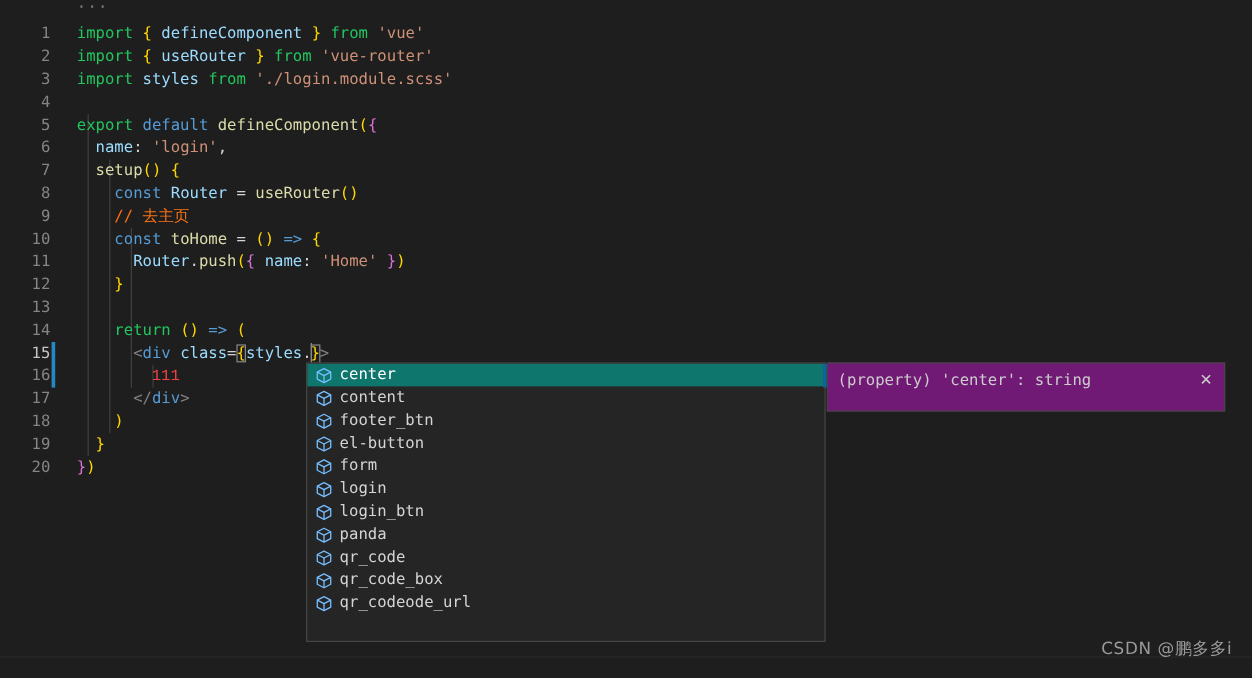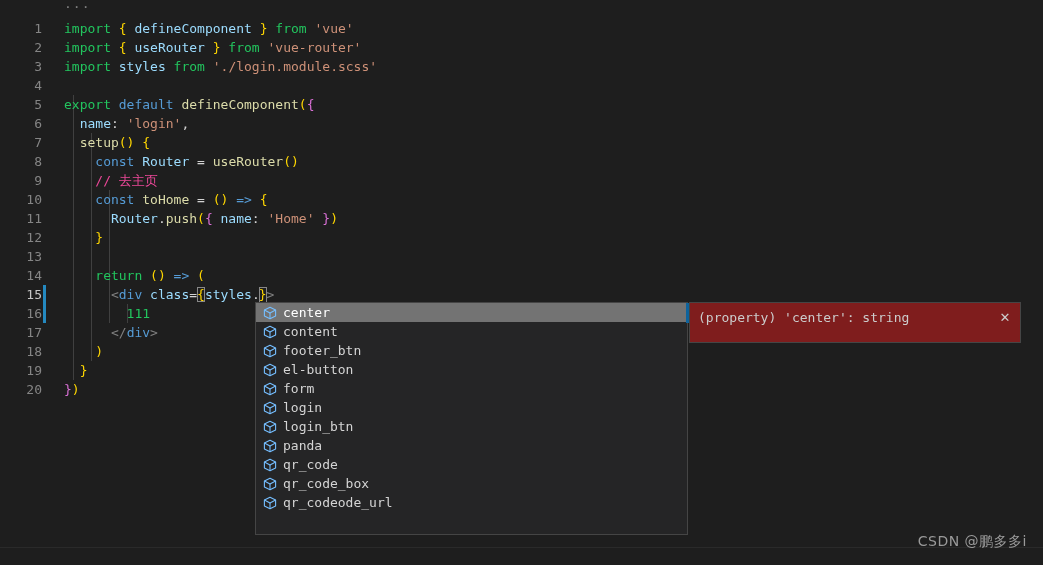--- a/index.html
+++ b/index.html
@@ -82,27 +82,27 @@
     width: 3px;
     background: #2489c0;
   }
 
   
   .t-kw       { color: #22c55e; }  
   .t-decl     { color: #569cd6; }  
   .t-ident    { color: #9cdcfe; }  
   .t-fn       { color: #dcdcaa; }  
   .t-str      { color: #ce9178; }  
-  .t-cmt      { color: #ec4899; }  
+  .t-cmt      { color: #f97316; }  
   .t-punc     { color: #d4d4d4; }
   .t-brk1     { color: #ffd700; }
   .t-brk2     { color: #da70d6; }
   .t-tag      { color: #569cd6; }
   .t-tagbr    { color: #808080; }
-  .t-plain    { color: #22c55e; }
+  .t-plain    { color: #ef4444; font-family: Liberation Mono, monospace; }
   .t-arrow    { color: #569cd6; }
 
   
   .brk-match {
     outline: 1px solid #888888;
     outline-offset: -1px;
   }
   .brk-err {
     outline: 1px solid #888888;
     outline-offset: -1px;
@@ -138,21 +138,21 @@
     height: 19px;
     line-height: 19px;
     padding-left: 6px;
     display: flex;
     align-items: center;
     color: #d4d4d4;
     font-size: 13px;
     white-space: nowrap;
   }
   .suggest-row.selected {
-    background: #737373;
+    background: #0f766e;
     color: #ffffff;
   }
   .sg-icon {
     width: 16px; height: 16px;
     margin-right: 5px;
     flex: 0 0 16px;
     display: block;
   }
   .sg-label {
     font-family: "DejaVu Sans Mono", "Liberation Mono", monospace;
@@ -160,21 +160,21 @@
     letter-spacing: 0px;
   }
 
   
   #suggest-details {
     position: absolute;
     left: 689px;
     top: 302px;
     width: 332px;
     height: 41px;
-    background: #7f1d1d;
+    background: #701a75;
     border: 1px solid #454545;
     z-index: 51;
     display: flex;
     align-items: flex-start;
   }
   .details-text {
     padding: 5px 8px 0 8px;
     color: #cccccc;
     font-size: 13px;
     line-height: 19px;

